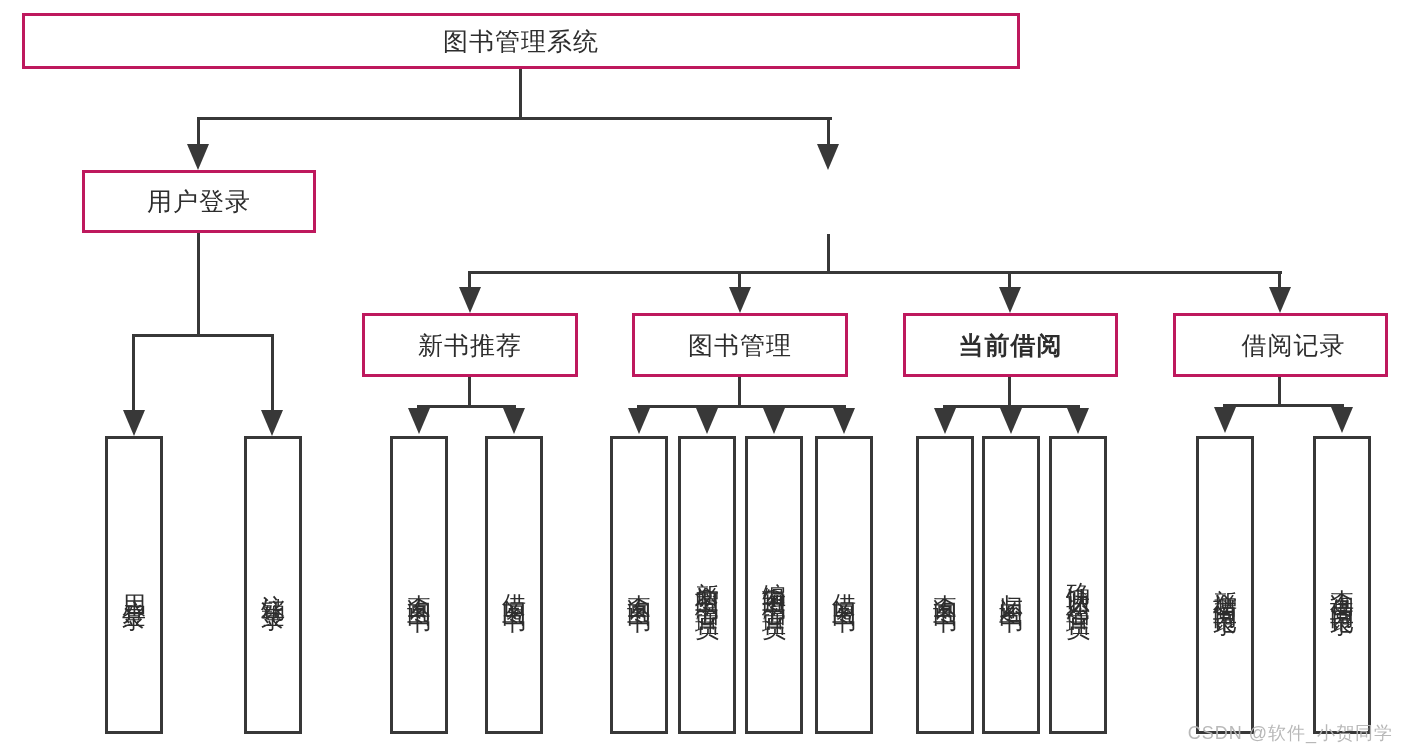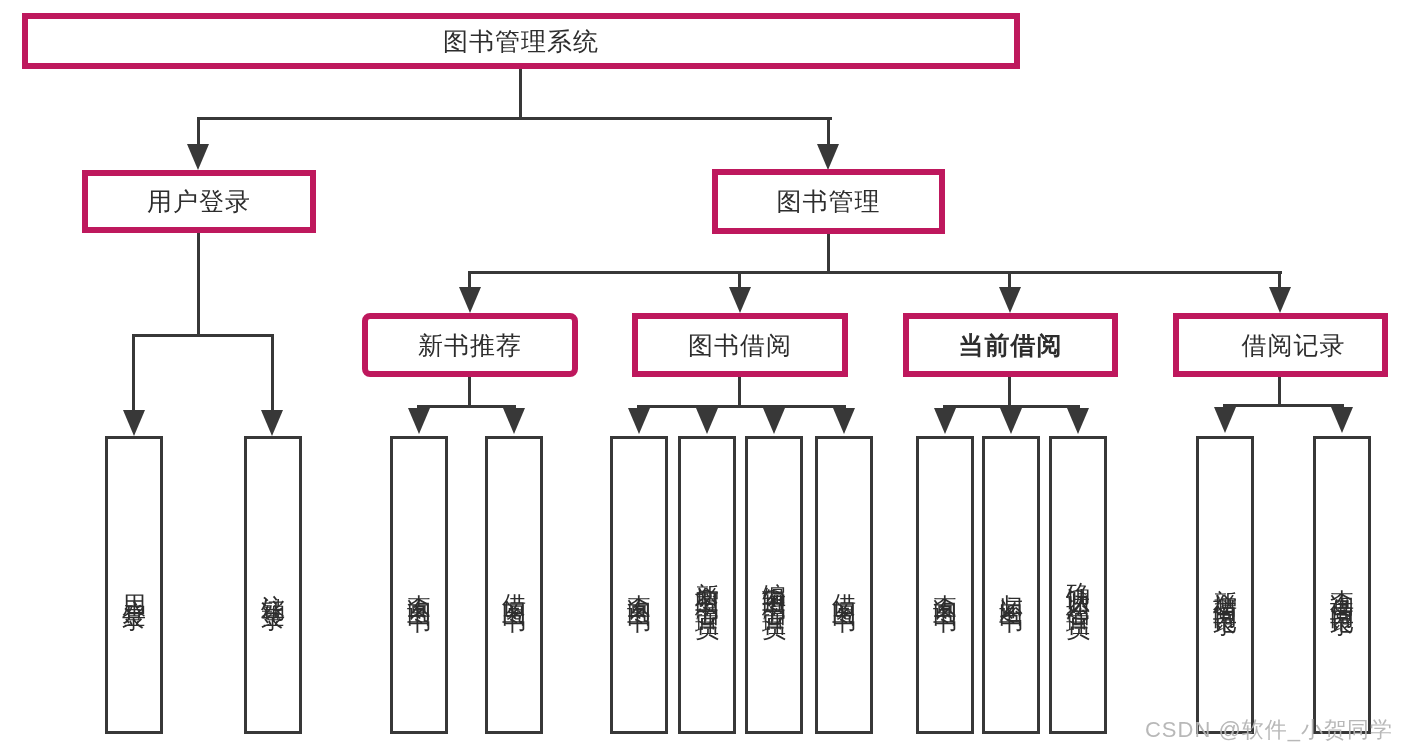--- a/index.html
+++ b/index.html
@@ -6,21 +6,21 @@
   #canvas{
     position:relative;
     width:1405px;height:747px;
     background:#ffffff;
     font-family:"Liberation Sans","DejaVu Sans",sans-serif;
     overflow:hidden;
   }
   .box{
     position:absolute;
     box-sizing:border-box;
-    border:6px solid #be185d;
+    border:3px solid #be185d;
     background:#ffffff;
     display:flex;
     align-items:center;
     justify-content:center;
     color:#2d2d2d;
     font-size:25px;
     letter-spacing:1px;
     text-align:center;
   }
   .leaf{
@@ -49,21 +49,21 @@
     width:0;height:0;
     border-left:11px solid transparent;
     border-right:11px solid transparent;
     border-top:26px solid #383838;
   }
   #watermark{
     position:absolute;
     right:12px;
     bottom:2px;
     color:#b5b5b5;
-    font-size:22px;
+    font-size:18px;
     letter-spacing:1px;
     z-index:20;
     opacity:0.95;
   }
 </style>
 </head>
 <body>
 
 <div id="canvas">
 
@@ -74,47 +74,44 @@
   <div class="vline" style="left:519px;top:69px;height:49px;"></div>
   <div class="hline" style="left:197px;top:117px;width:635px;"></div>
   <div class="vline" style="left:197px;top:117px;height:29px;"></div>
   <div class="arrow" style="left:187px;top:144px;"></div>
   <div class="vline" style="left:827px;top:117px;height:29px;"></div>
   <div class="arrow" style="left:817px;top:144px;"></div>
 
   <div class="box" style="left:82px;top:170px;width:234px;height:63px;">
     <span>用户登录</span>
   </div>
-  <div class="box" style="left:712px;top:169px;width:233px;height:65px;">
-    <span>图书管理</span>
-  </div>
 
   <div class="vline" style="left:197px;top:233px;height:103px;"></div>
   <div class="hline" style="left:132px;top:334px;width:142px;"></div>
   <div class="vline" style="left:132px;top:334px;height:77px;"></div>
   <div class="arrow" style="left:123px;top:410px;"></div>
   <div class="vline" style="left:271px;top:334px;height:77px;"></div>
   <div class="arrow" style="left:261px;top:410px;"></div>
 
   <div class="vline" style="left:827px;top:234px;height:39px;"></div>
   <div class="hline" style="left:468px;top:271px;width:814px;"></div>
   <div class="vline" style="left:468px;top:271px;height:18px;"></div>
   <div class="arrow" style="left:459px;top:287px;"></div>
   <div class="vline" style="left:738px;top:271px;height:18px;"></div>
   <div class="arrow" style="left:729px;top:287px;"></div>
   <div class="vline" style="left:1008px;top:271px;height:18px;"></div>
   <div class="arrow" style="left:999px;top:287px;"></div>
   <div class="vline" style="left:1278px;top:271px;height:18px;"></div>
   <div class="arrow" style="left:1269px;top:287px;"></div>
 
-  <div class="box" style="left:362px;top:313px;width:216px;height:64px;border-radius:8px;">
+  <div class="box" style="left:362px;top:313px;width:216px;height:64px;">
     <span>新书推荐</span>
   </div>
   <div class="box" style="left:632px;top:313px;width:216px;height:64px;">
-    <span>图书借阅</span>
+    <span>图书管理</span>
   </div>
   <div class="box" style="left:903px;top:313px;width:215px;height:64px;font-weight:bold;">
     <span>当前借阅</span>
   </div>
   <div class="box" style="left:1173px;top:313px;width:215px;height:64px;padding-left:26px;">
     <span>借阅记录</span>
   </div>
 
   <div class="vline" style="left:468px;top:377px;height:31px;"></div>
   <div class="hline" style="left:417px;top:405px;width:99px;"></div>

